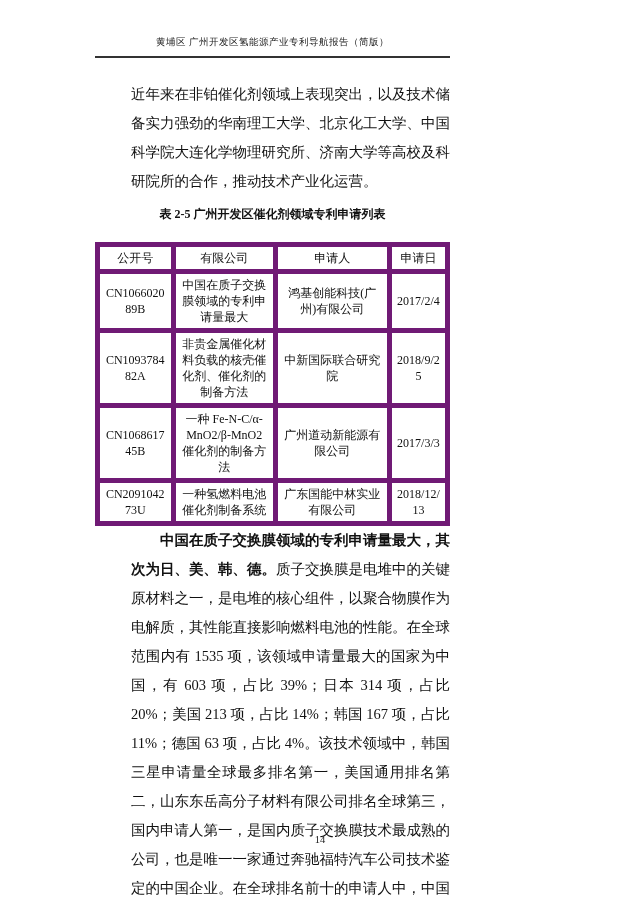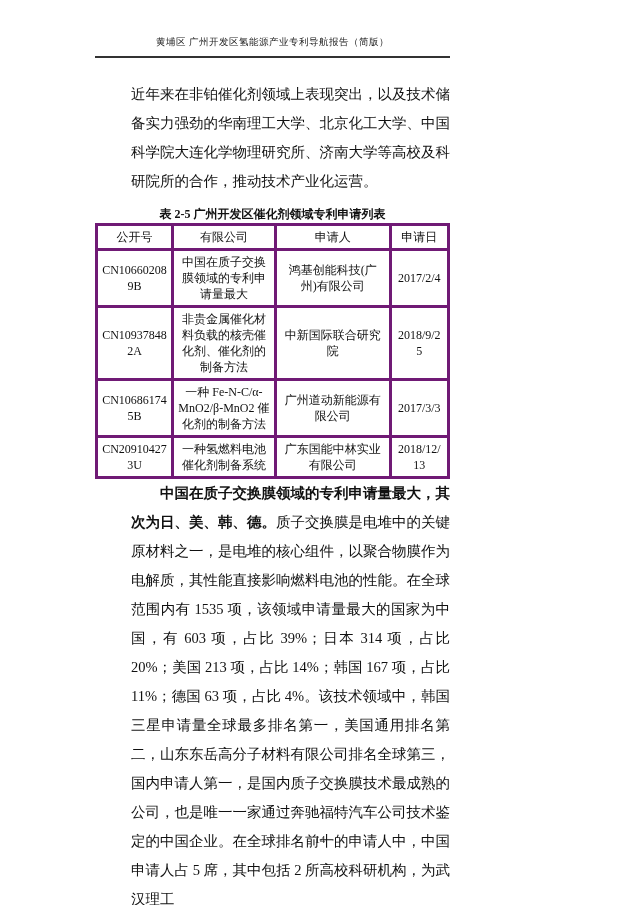--- a/index.html
+++ b/index.html
@@ -37,37 +37,37 @@
     font-size: 14.5px;
     line-height: 29px;
     text-align: justify;
     color: #111;
     margin-left: 36px;
   }
   .para.first { margin-top: 22px; }
   .indent { text-indent: 2em; }
   .table-caption {
     margin-top: 10px;
-    margin-bottom: 0;
+    margin-bottom: 19px;
     text-align: center;
     font-size: 12px;
     font-weight: bold;
     color: #111;
   }
   table.patent-table {
     width: 100%;
     border-collapse: collapse;
     table-layout: fixed;
     font-size: 12px;
     line-height: 16px;
     color: #111;
   }
   table.patent-table th,
   table.patent-table td {
-    border: 3px solid #701a75;
+    border: 5px solid #701a75;
     text-align: center;
     vertical-align: middle;
     padding: 3px 4px;
     font-weight: normal;
     word-break: break-word;
   }
   col.c1 { width: 21.6%; }
   col.c2 { width: 29.2%; }
   col.c3 { width: 32.6%; }
   col.c4 { width: 16.6%; }

